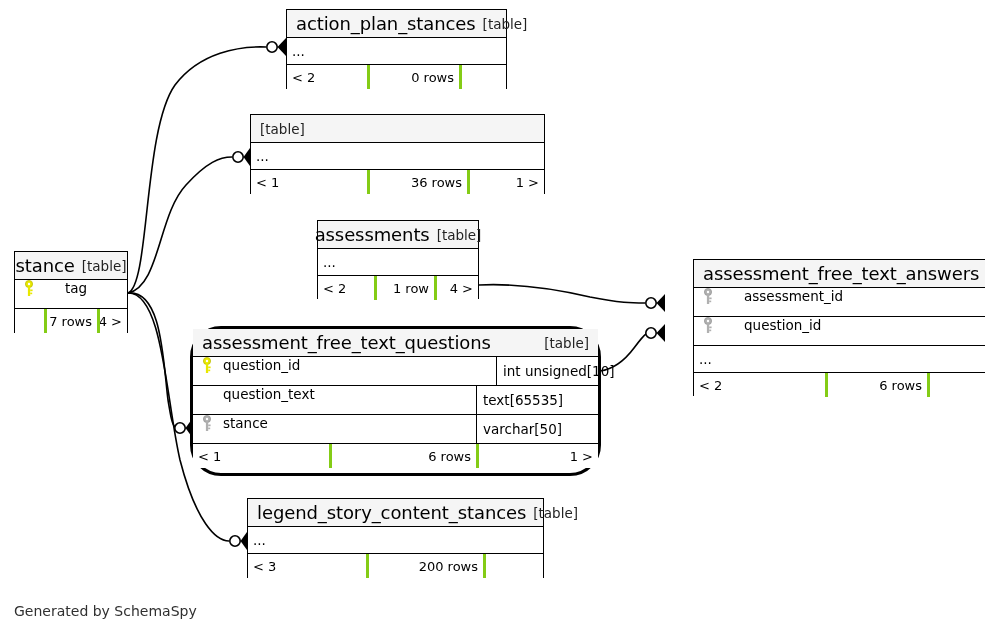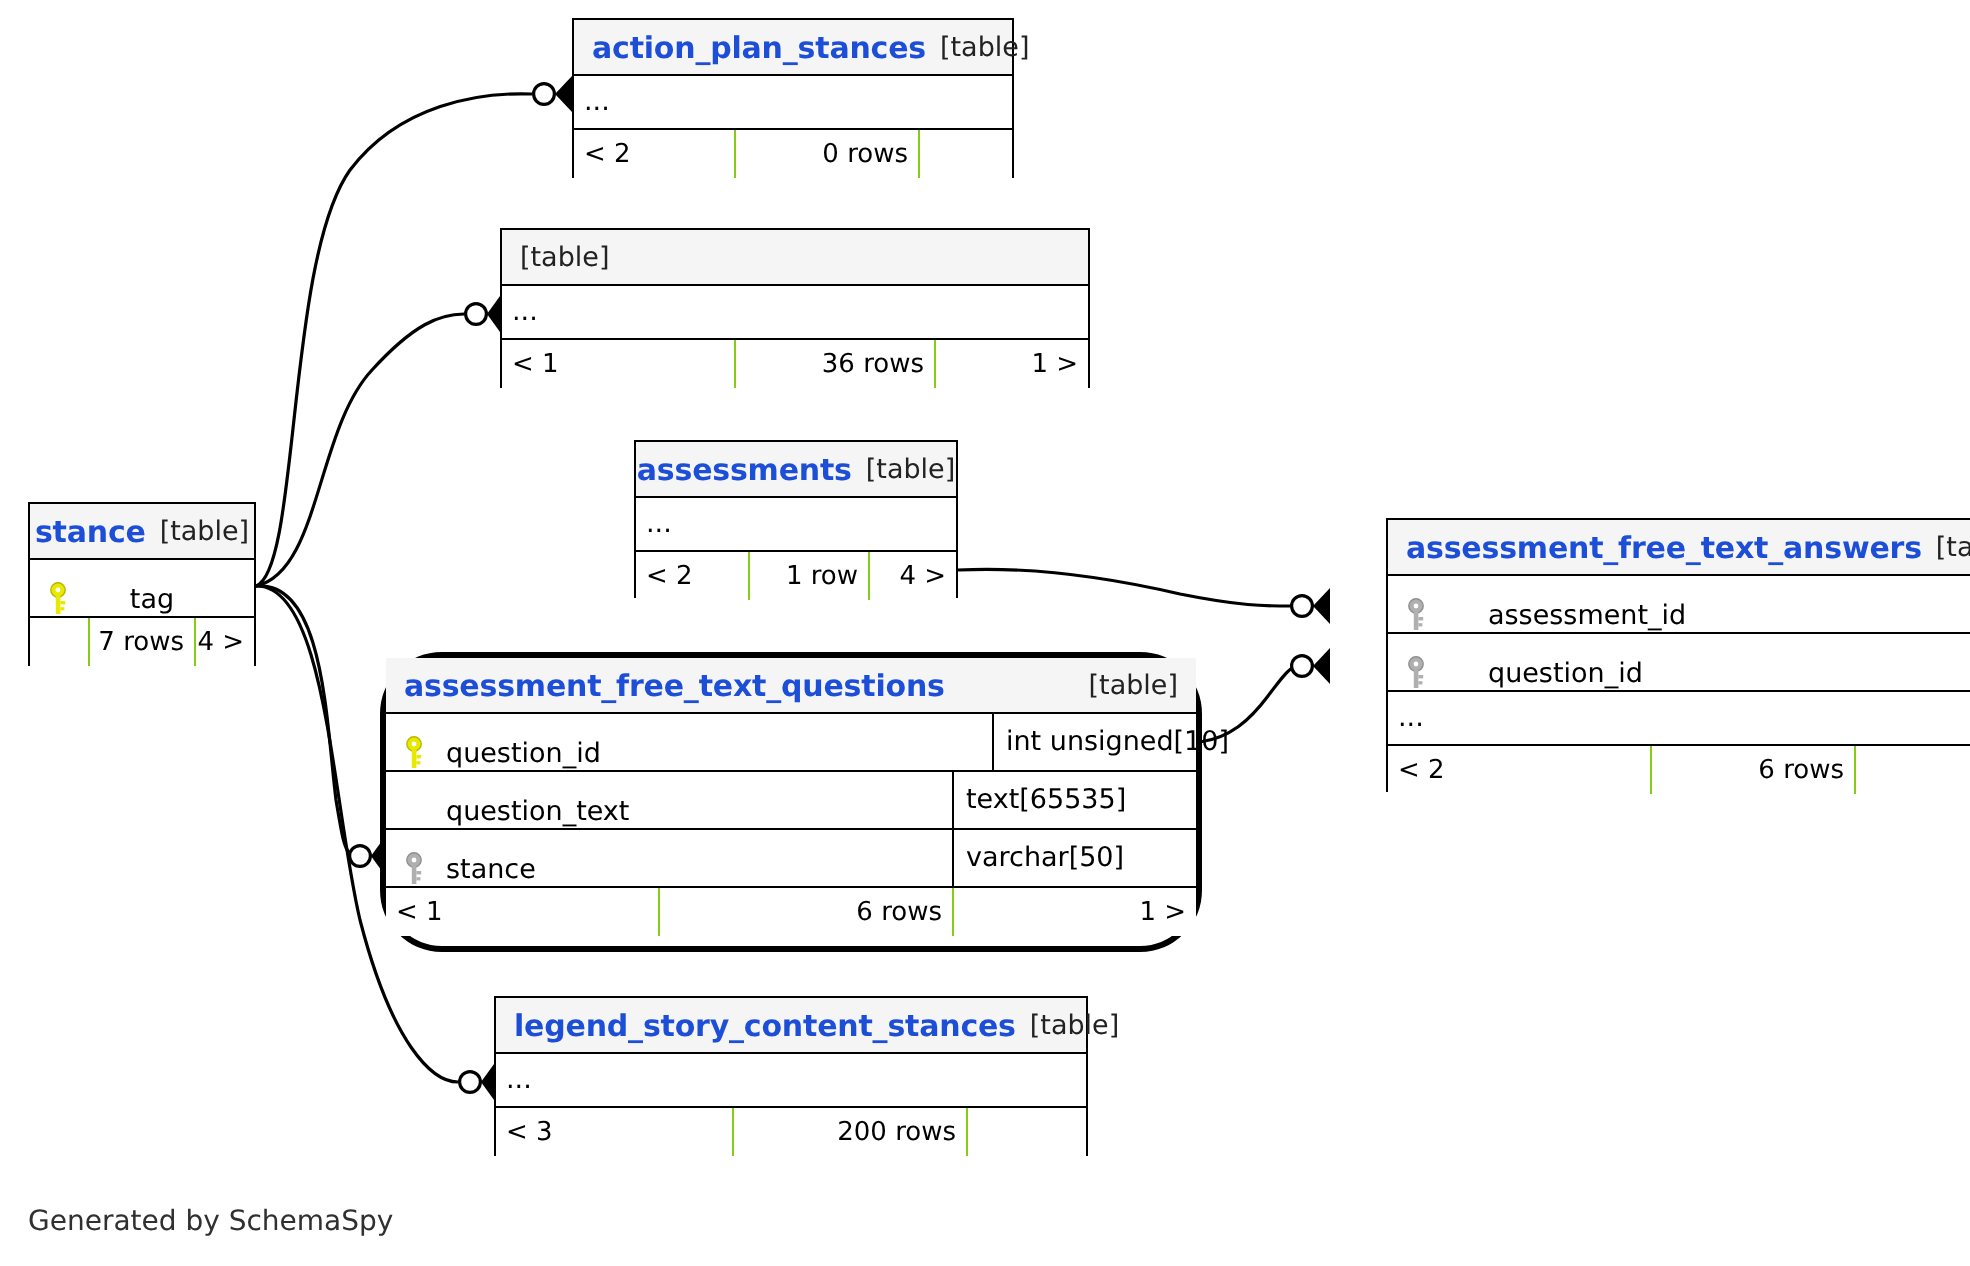--- a/index.html
+++ b/index.html
@@ -39,23 +39,23 @@
     border-bottom: 1px solid #000000;
     height: 28px;
     display: flex;
     align-items: center;
     justify-content: center;
     gap: 7px;
     padding: 0 9px;
     white-space: nowrap;
   }
   .tbl-title {
-    font-weight: bold;
-    font-size: 15px;
-    color: #1d4ed8;
+    font-weight: normal;
+    font-size: 18px;
+    color: #000000;
     letter-spacing: -0.1px;
   }
   .tbl-tag {
     font-size: 13.5px;
     color: #222222;
   }
   .tbl-header.spread {
     justify-content: space-between;
   }
   .col-row {
@@ -63,21 +63,21 @@
     height: 29px;
     border-bottom: 1px solid #000000;
     display: flex;
     align-items: center;
     background: #ffffff;
   }
   .col-row:last-child { border-bottom: none; }
   .col-name-cell {
     flex: 1 1 auto;
     display: flex;
-    align-items: flex-end;
+    align-items: flex-start;
     height: 100%;
     padding-left: 6px;
     min-width: 0;
   }
   .col-type-cell {
     box-sizing: border-box;
     border-left: 1px solid #000000;
     height: 100%;
     display: flex;
     align-items: center;
@@ -125,21 +125,21 @@
     box-sizing: border-box;
     display: flex;
     align-items: center;
     font-size: 13px;
     color: #000000;
     white-space: nowrap;
     overflow: hidden;
   }
   .fcell.l { justify-content: flex-start; padding-left: 5px; }
   .fcell.r { justify-content: flex-end; padding-right: 5px; }
-  .fcell.bdr { border-left: 1px solid #84cc16; }
+  .fcell.bdr { border-left: 3px solid #84cc16; }
   .credit {
     position: absolute;
     font-size: 14px;
     color: #303030;
     white-space: nowrap;
     z-index: 5;
   }
   .keyicon { display: block; }
 </style>
 </head>

